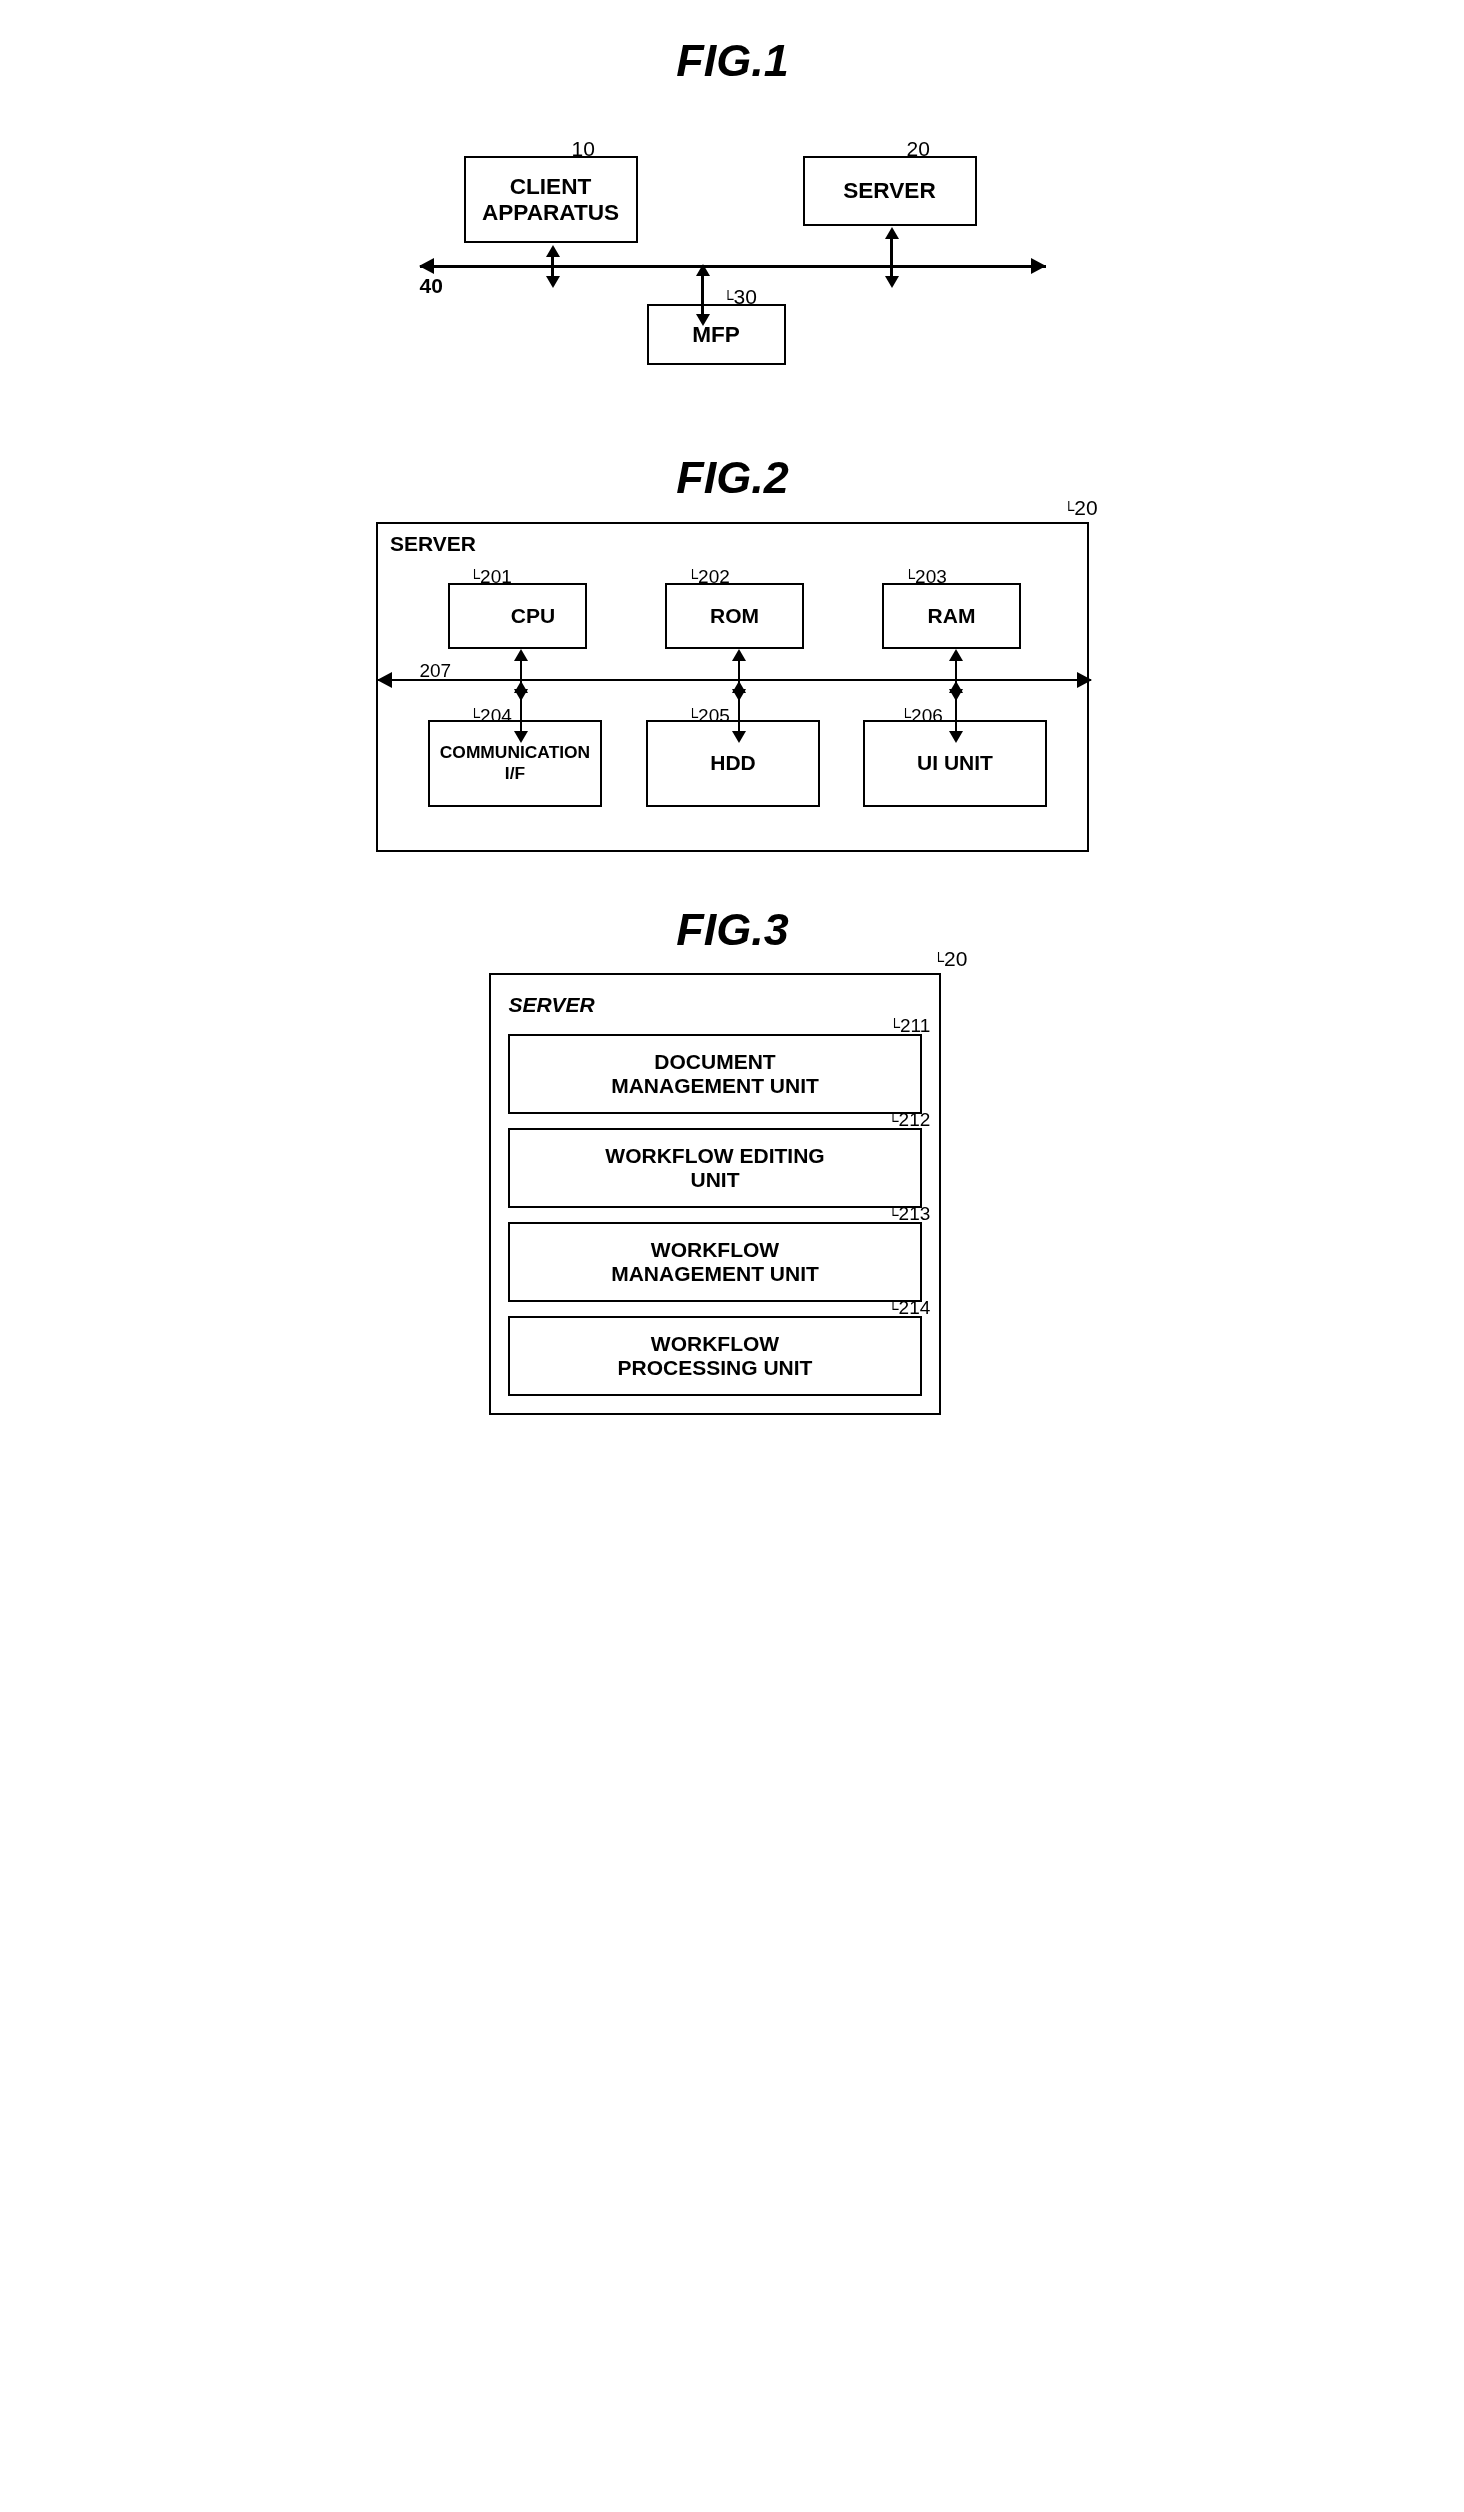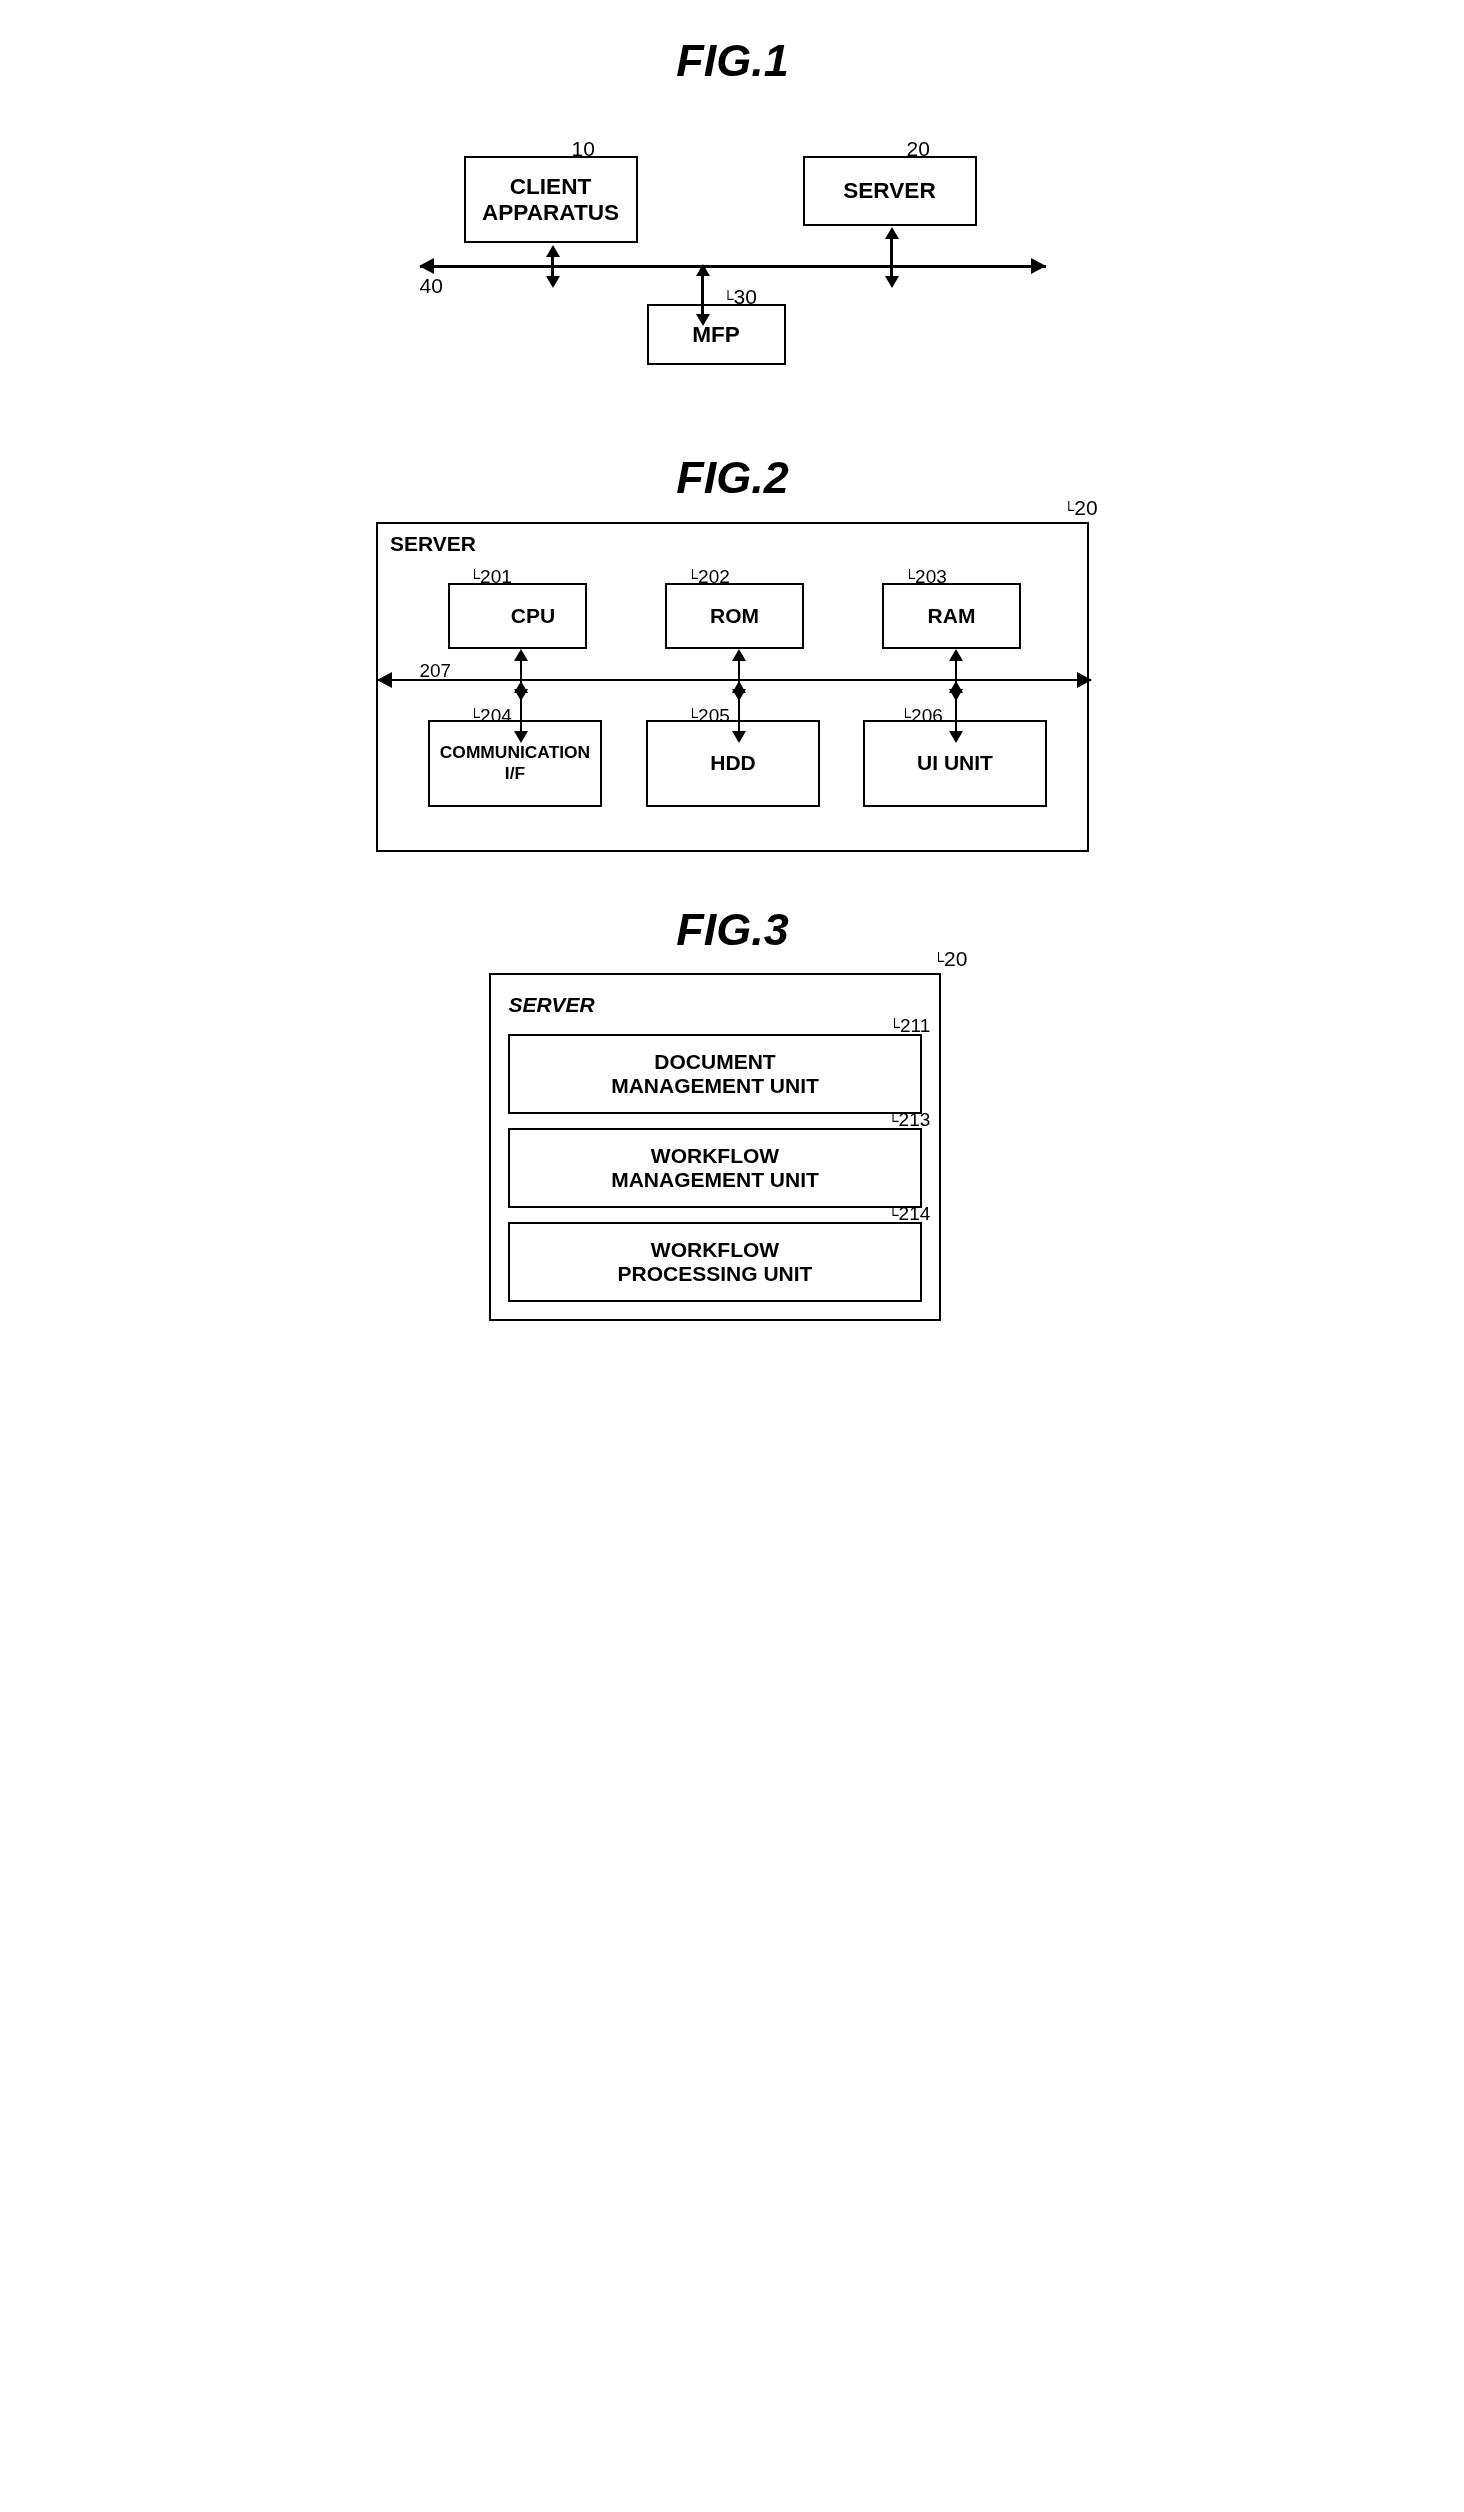--- a/index.html
+++ b/index.html
@@ -239,21 +239,21 @@
       <span class="ref-label" style="left:329px; top:181px;">
         <span style="font-size:15.6px;">└</span><span>30</span>
       </span>
 
       <div class="box fig1-mfp">
         <span>MFP</span>
       </div>
 
       <div class="fig1-network-line"></div>
 
-      <span class="ref-label" style="left:26px; top:170px;">40</span>
+      <span class="ref-label" style="left:26px; top:170px;font-weight:bold;">40</span>
 
       <div style="position:absolute; left:152px; top:141px; display:flex; flex-direction:column; align-items:center;">
         <div class="bidirectional-arrow">
           <div class="arrow-head-up"></div>
           <div class="arrow-stem" style="height:19px;"></div>
           <div class="arrow-head-down"></div>
         </div>
       </div>
 
       <div style="position:absolute; left:491px; top:123px; display:flex; flex-direction:column; align-items:center;">
@@ -398,20 +398,28 @@
 
         <div style="position:relative;">
           <span style="position:absolute; right:-8.7px; top:-19px; font-size:19px;">
             <span style="font-size:15.6px;">└</span><span>211</span>
           </span>
           <div class="fig3-box">
             <span>DOCUMENT<br>MANAGEMENT UNIT</span>
           </div>
         </div>
 
+        <div style="position:relative;">
+          <span style="position:absolute; right:-8.7px; top:-19px; font-size:19px;">
+            <span style="font-size:15.6px;">└</span><span>212</span>
+          </span>
+          <div class="fig3-box">
+            <span>WORKFLOW EDITING<br>UNIT</span>
+          </div>
+        </div>
 
         <div style="position:relative;">
           <span style="position:absolute; right:-8.7px; top:-19px; font-size:19px;">
             <span style="font-size:15.6px;">└</span><span>213</span>
           </span>
           <div class="fig3-box">
             <span>WORKFLOW<br>MANAGEMENT UNIT</span>
           </div>
         </div>
 

